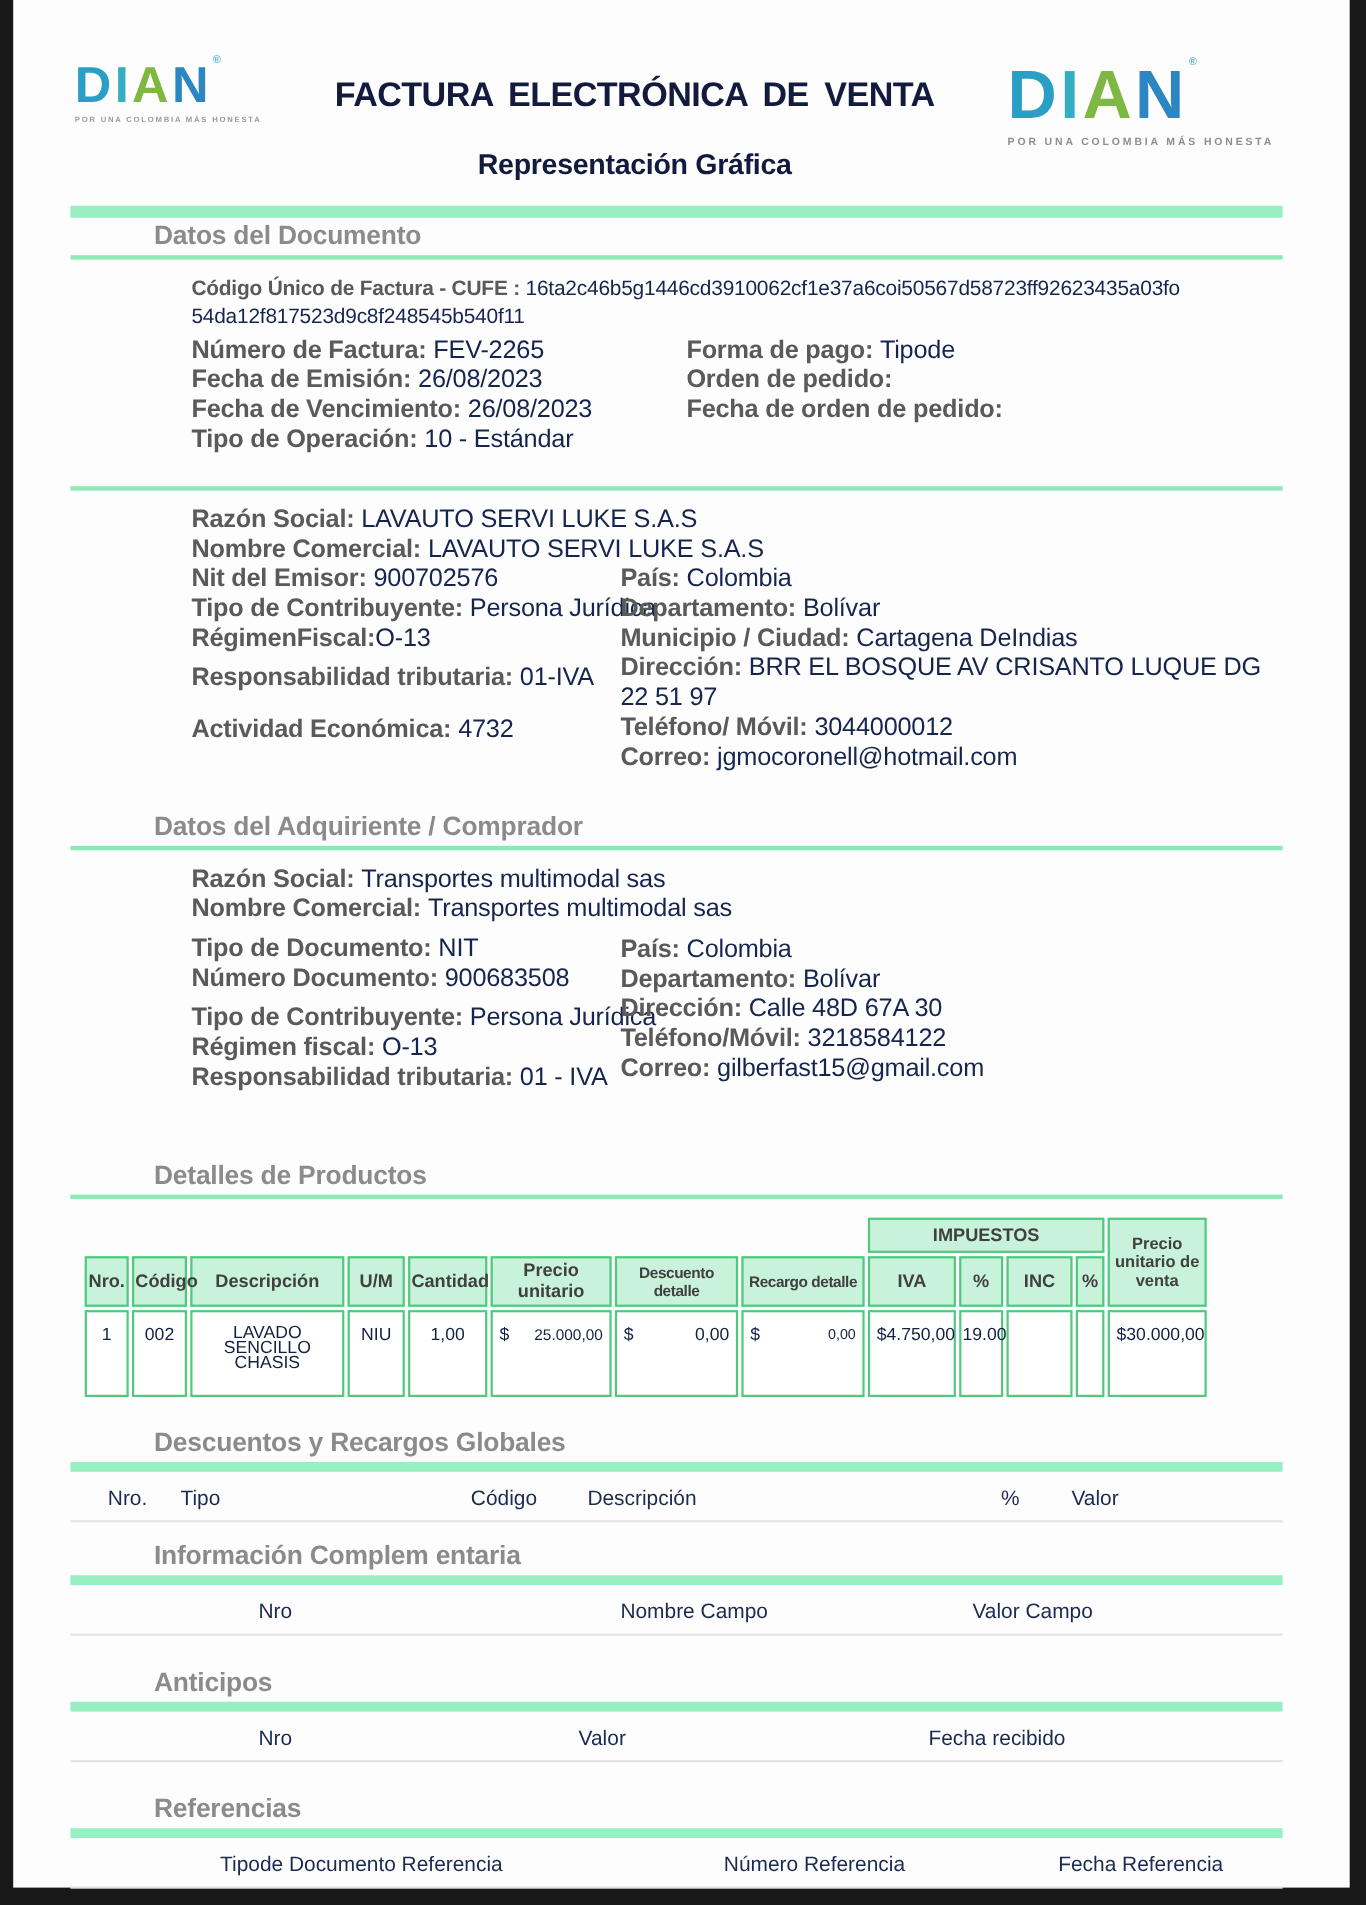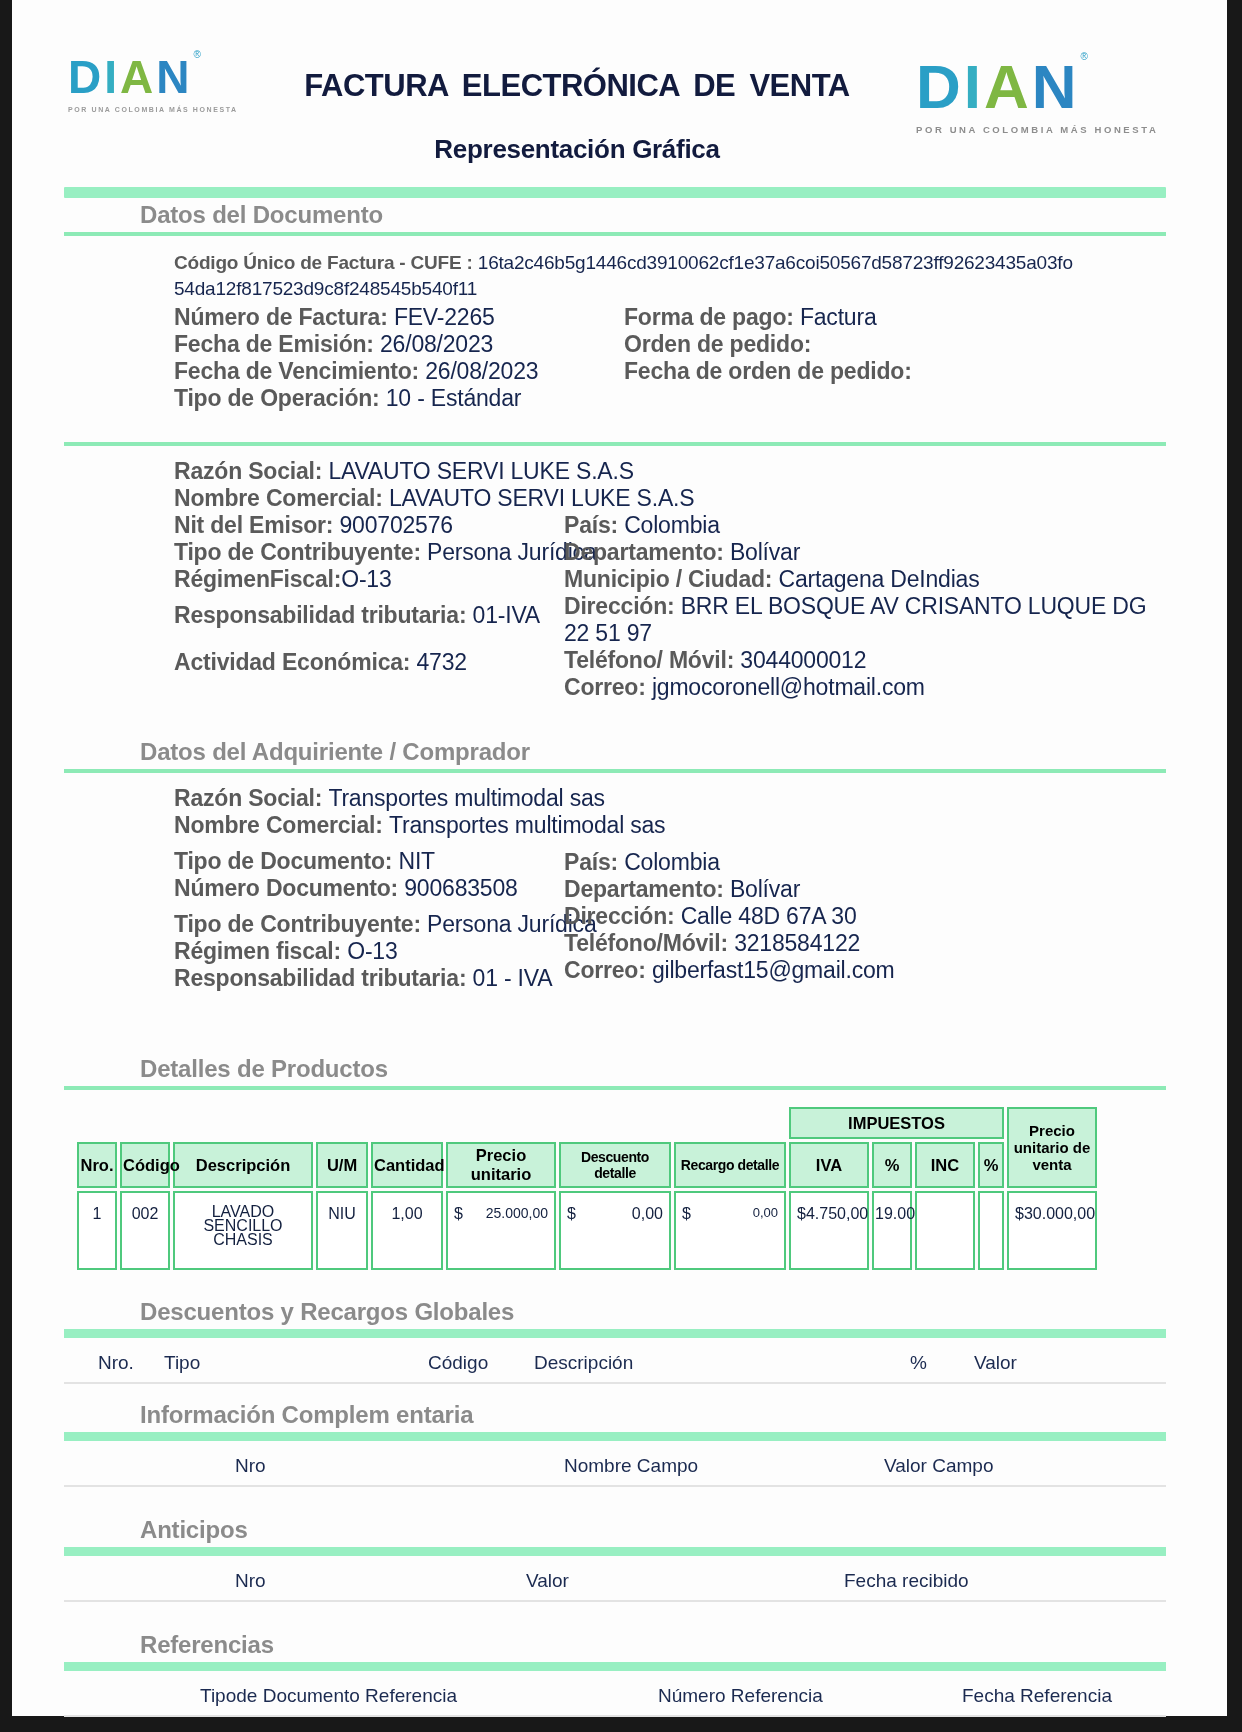--- a/index.html
+++ b/index.html
@@ -48,21 +48,21 @@
   .emi-right{flex:1;}
   .gap8{margin-top:9px;}
   .push2{padding-top:54px;}
   .wrapval{white-space:normal;display:block;max-width:420px;}
 
   
   .ptable-wrap{margin-left:10px;margin-top:14px;}
   table.ptable{border-collapse:separate;border-spacing:3px;width:1000px;table-layout:fixed;}
   .ptable td{border:2px solid #4fc97d;}
   .ptable td.nil{border:none;background:transparent;}
-  .th{background:#c8f2d9;color:#000000;font-weight:700;text-align:center;font-size:16.5px;padding:2px 1px;}
+  .th{background:#c8f2d9;color:#404040;font-weight:700;text-align:center;font-size:16.5px;padding:2px 1px;}
   .th.small{font-size:14px;letter-spacing:-0.4px;}
   .th.tall{font-size:15px;line-height:17px;}
   .group-row td{height:24px;}
   .head-row td{height:34px;}
   .data-row td{height:62px;background:#fff;color:#13203f;font-size:16px;vertical-align:top;padding-top:12px;text-align:center;}
   .money{display:flex;justify-content:space-between;padding:0 5px;}
   .desc2{font-size:12px;line-height:14px;font-weight:500;}
 
   
   .colrow{position:relative;height:34px;border-bottom:2px solid #e3e3e3;color:#1b2a50;font-size:19px;font-weight:500;margin-top:10px;}
@@ -109,21 +109,21 @@
       </div>
 
       <div class="cols fields">
         <div class="doc-left">
           <div class="frow"><span class="lbl">Número de Factura:</span> <span class="val">FEV-2265</span></div>
           <div class="frow"><span class="lbl">Fecha de Emisión:</span> <span class="val">26/08/2023</span></div>
           <div class="frow"><span class="lbl">Fecha de Vencimiento:</span> <span class="val">26/08/2023</span></div>
           <div class="frow"><span class="lbl">Tipo de Operación:</span> <span class="val">10 - Estándar</span></div>
         </div>
         <div class="doc-right">
-          <div class="frow"><span class="lbl">Forma de pago:</span> <span class="val">Factura</span></div>
+          <div class="frow"><span class="lbl">Forma de pago:</span> <span class="val">Tipode</span></div>
           <div class="frow"><span class="lbl">Orden de pedido:</span> <span class="val"></span></div>
           <div class="frow"><span class="lbl">Fecha de orden de pedido:</span> <span class="val"></span></div>
         </div>
       </div>
     </div>
 
     <div style="margin-top:30px;">
       <div class="sec-line"></div>
 
       <div class="cols fields" style="margin-top:12px;">

